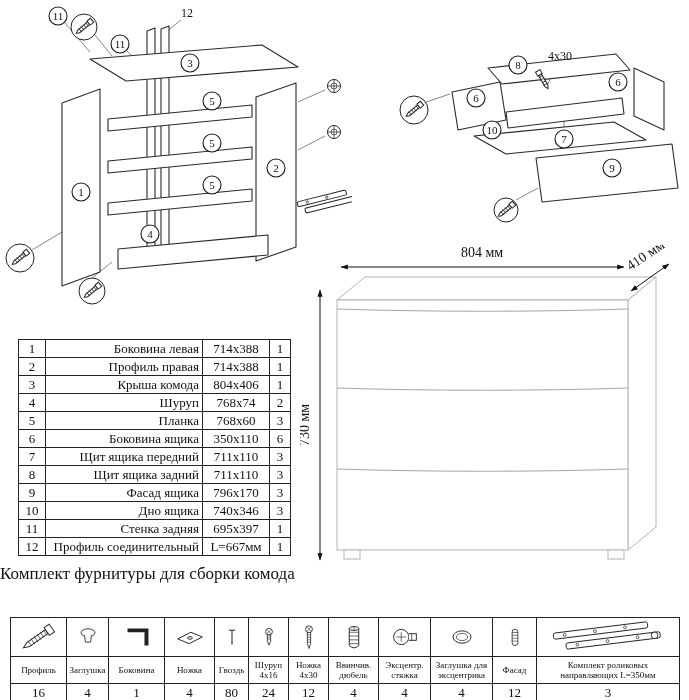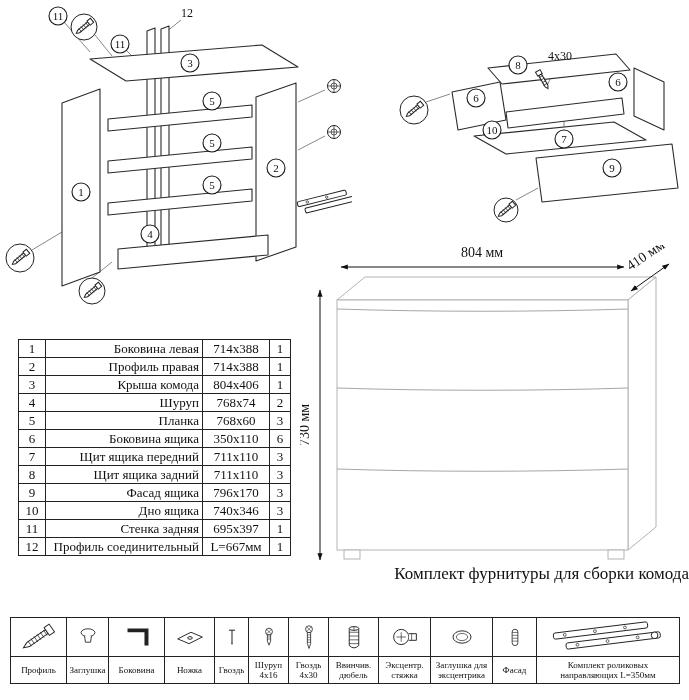--- a/index.html
+++ b/index.html
@@ -28,21 +28,21 @@
   .c-qty{width:14px;text-align:center;}
 
   
   .dresser{position:absolute;left:300px;top:245px;width:389px;height:335px;}
   .dr-face{fill:#fff;stroke:#b3b3b3;stroke-width:1;}
   .gap{stroke:#a6a6a6;stroke-width:1;fill:none;}
   .dimline{stroke:#111;stroke-width:1;}
   .dim{font-size:14px;text-anchor:middle;}
 
   
-  .hw-title{position:absolute;left:0;top:564px;width:689px;text-align:right;font-size:17px;}
+  .hw-title{position:absolute;left:0;top:564px;width:689px;text-align:left;font-size:17px;}
   .hw-table{position:absolute;left:10px;top:617px;border-collapse:collapse;table-layout:fixed;}
   .hw-table td{border:1px solid #222;text-align:center;vertical-align:middle;padding:0;overflow:hidden;}
   tr.hw-icons td{height:38px;}
   tr.hw-icons svg{display:block;margin:0 auto;}
   tr.hw-names td{font-size:9px;line-height:1.15;height:24px;padding:1px 1px;}
   tr.hw-qty td{font-size:13px;height:17px;}
 </style>
 </head>
 <body>
 
@@ -430,23 +430,37 @@
           </svg>
         </td>
       </tr>
       <tr class="hw-names">
         <td>Профиль</td>
         <td>Заглушка</td>
         <td>Боковина</td>
         <td>Ножка</td>
         <td>Гвоздь</td>
         <td>Шуруп 4x16</td>
-        <td>Гвоздь 4x30</td>
+        <td>Ножка 4x30</td>
         <td>Ввинчив. дюбель</td>
         <td>Эксцентр. стяжка</td>
         <td>Заглушка для эксцентрика</td>
         <td>Фасад</td>
         <td>Комплект роликовых направляющих L=350мм</td>
       </tr>
+      <tr class="hw-qty">
+        <td>16</td>
+        <td>4</td>
+        <td>1</td>
+        <td>4</td>
+        <td>80</td>
+        <td>24</td>
+        <td>12</td>
+        <td>4</td>
+        <td>4</td>
+        <td>4</td>
+        <td>12</td>
+        <td>3</td>
+      </tr>
     </tbody>
   </table>
 
 </div>
 
 </body></html>

